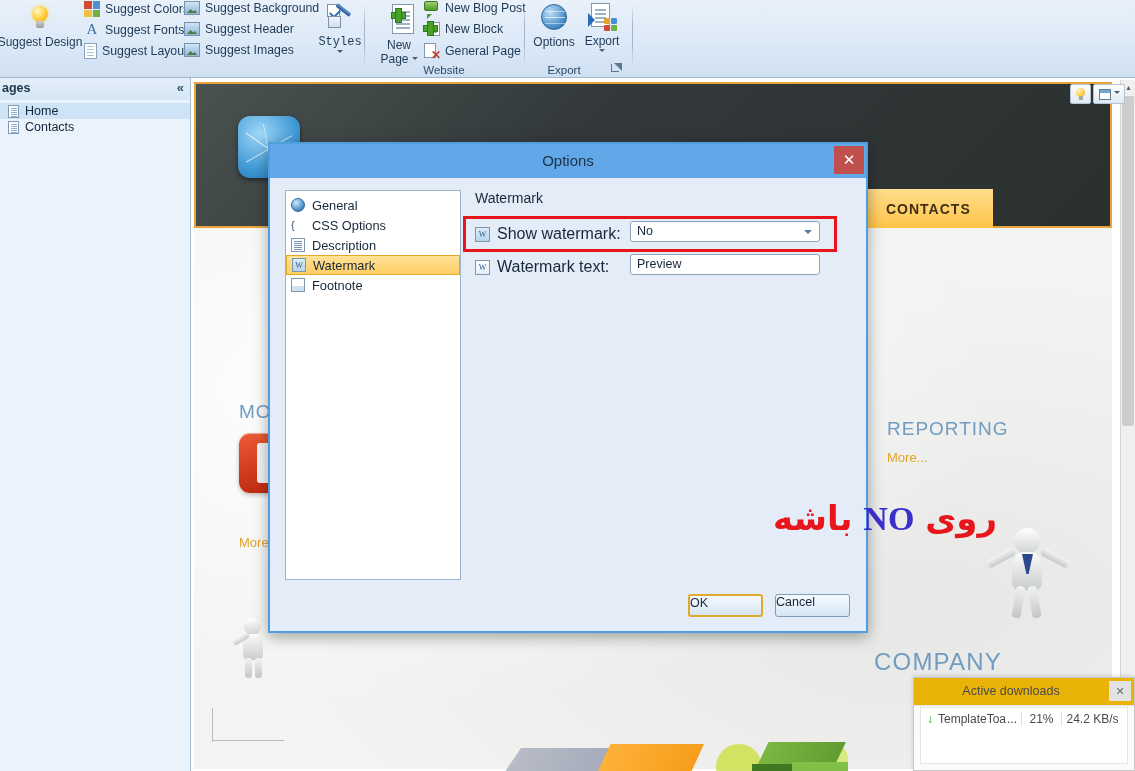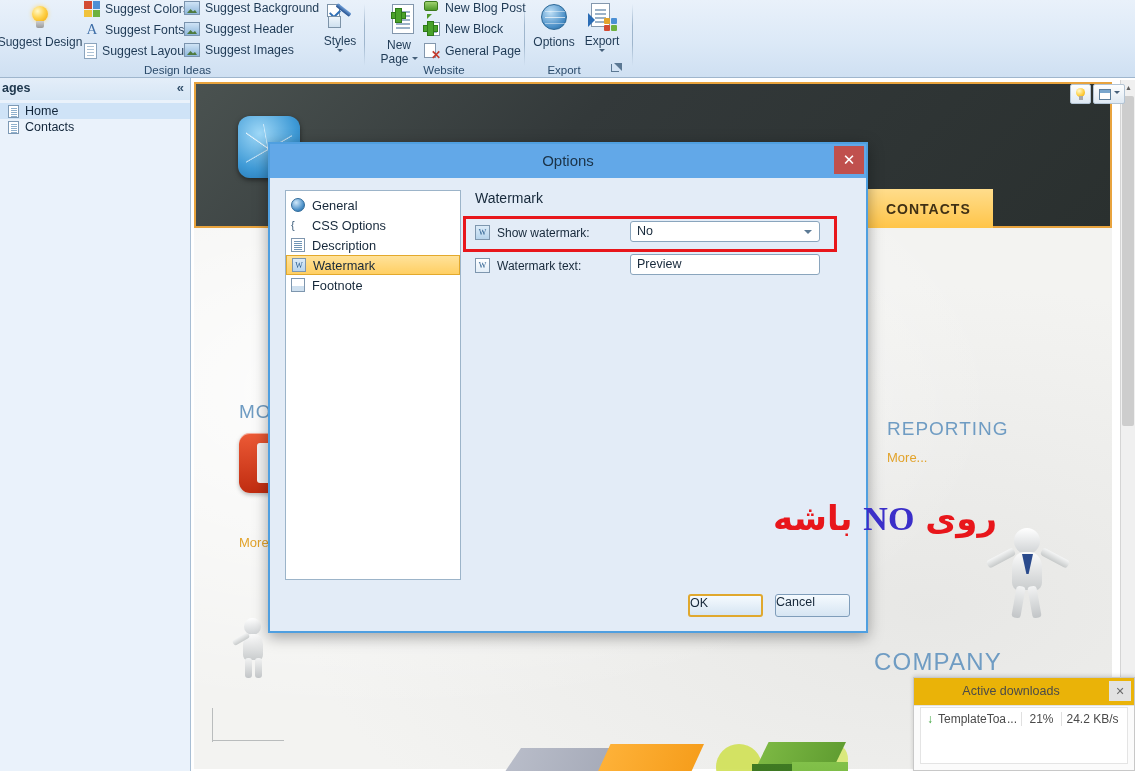--- a/index.html
+++ b/index.html
@@ -198,21 +198,21 @@
   .nli-ico.css{border:none;background:transparent;font-size:11px;color:#3a5a78;line-height:14px;}
   .nli-ico.lines::after{content:"";position:absolute;left:2px;top:2px;width:8px;height:1px;background:#6f94b5;
      box-shadow:0 2px 0 #6f94b5,0 4px 0 #6f94b5,0 6px 0 #6f94b5,0 8px 0 #6f94b5;}
   .nli-ico.wm{background:linear-gradient(to bottom,#dcebf8,#b7d4ec);font-size:8px;color:#2b5e8e;
      text-align:center;line-height:13px;font-family:"Liberation Serif",serif;}
   .nli-ico.fn{background:linear-gradient(to bottom,#ffffff 55%,#cfe0ef 56%);}
   .pane{position:absolute;left:205px;top:12px;right:14px;}
   .pane-title{font-size:14px;color:#16283a;margin-bottom:0;}
   .highlight-box{position:absolute;left:-12px;top:26px;width:374px;height:36px;border:3px solid #e8161b;}
   .frow{position:absolute;display:flex;align-items:center;}
-  .frow .flbl{font-size:12px;color:#16283a;text-align:right;}
+  .frow .flbl{font-size:16px;color:#16283a;text-align:right;}
   .frow .fico{width:15px;height:15px;margin-right:7px;border:1px solid #7e96ae;
      background:linear-gradient(to bottom,#dcebf8,#b7d4ec);font-size:8px;color:#2b5e8e;text-align:center;line-height:14px;
      font-family:"Liberation Serif",serif;flex:none;}
   .frow .fico.txt{background:linear-gradient(to bottom,#ffffff,#e3eef8);}
   .fsel{position:absolute;width:190px;height:21px;border:1px solid #8aa5bd;border-radius:3px;background:#fff;
      font-size:12.5px;color:#16283a;padding:2px 18px 0 6px;cursor:pointer;}
   .fsel .car{position:absolute;right:7px;top:8px;width:0;height:0;border:4px solid transparent;border-top-color:#5c7a95;}
   .finput{position:absolute;width:190px;height:21px;border:1px solid #8aa5bd;border-radius:3px;background:#fff;
      font-size:12.5px;color:#16283a;padding:2px 6px 0 6px;}
   .annot{position:absolute;left:500px;top:320px;width:230px;text-align:center;
@@ -275,29 +275,28 @@
       </div>
       <div class="sm-item" style="left:184px;top:22px;">
         <span class="ico ic-pic"></span>
         <span class="lbl">Suggest Header</span>
       </div>
       <div class="sm-item" style="left:184px;top:43px;">
         <span class="ico ic-pic"></span>
         <span class="lbl">Suggest Images</span>
       </div>
 
-      <div class="big-btn" style="left:314px;top:4px;width:52px;">
+      <div class="big-btn" style="left:314px;top:4px;width:52px;font-family:Liberation Mono, monospace;">
         <span class="ico ic-brush">
           <span class="chk"></span><span class="pan"></span><span class="hdl"></span>
         </span>
         <span class="cap" style="margin-top:2px;">Styles</span>
         <span class="drop-caret"></span>
       </div>
 
-      <div class="rgroup-label">Design Ideas</div>
     </div>
     <div class="rgroup-sep" style="left:364px;"></div>
 
     <div class="rgroup" style="left:368px;width:152px;">
       <div class="big-btn" style="left:6px;top:4px;width:50px;">
         <span class="ico ic-newpage">
           <span class="pg">
               <i style="top:6px"></i>
               <i style="top:10px"></i>
               <i style="top:14px"></i>

